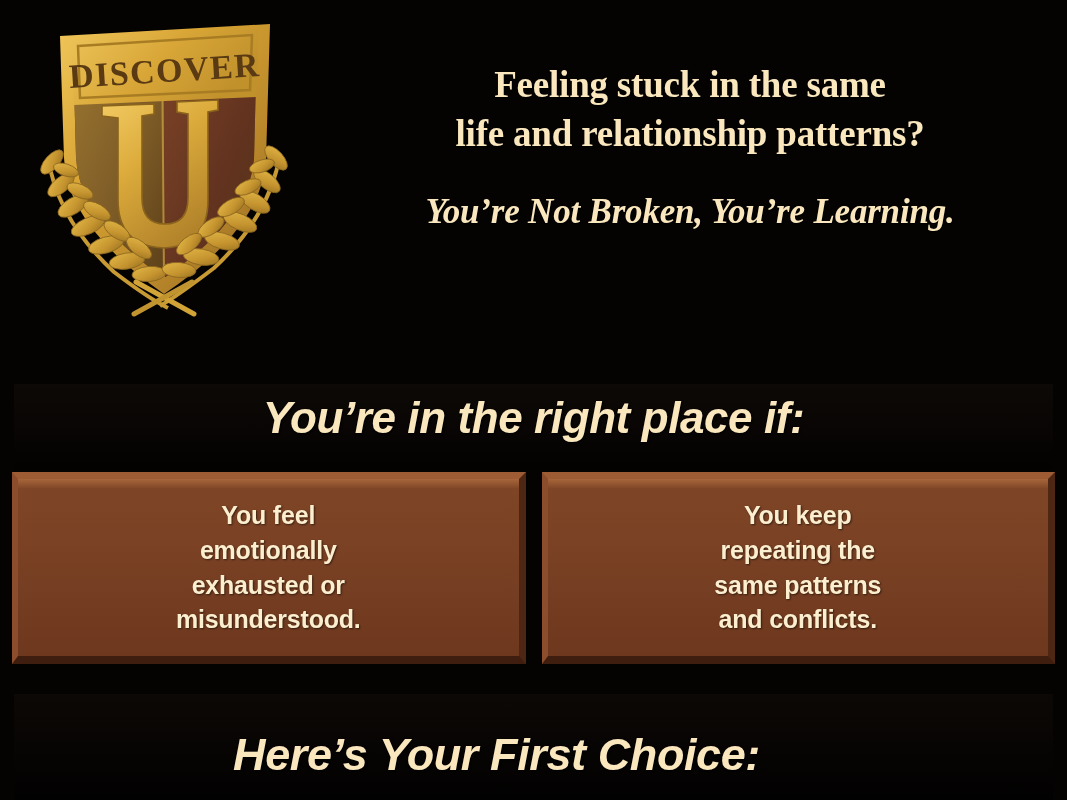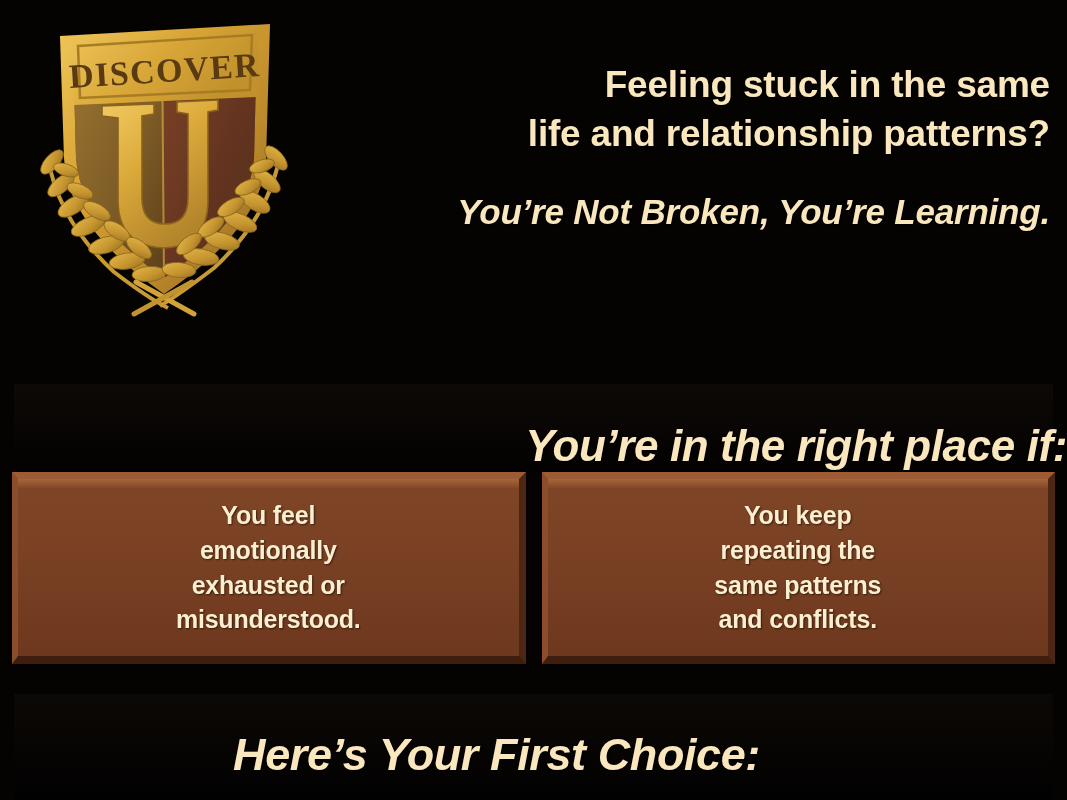--- a/index.html
+++ b/index.html
@@ -47,21 +47,22 @@
     height: 310px;
   }
   .logo svg { display: block; width: 290px; height: 310px; }
 
   
   .headline-block {
     position: absolute;
     left: 330px;
     top: 60px;
     width: 720px;
-    text-align: right;
+    text-align: center;
+    font-family: Liberation Serif, serif;
   }
   .headline {
     color: #fae7bd;
     font-size: 37px;
     font-weight: bold;
     line-height: 1.33;
     letter-spacing: -0.2px;
     text-shadow: 1px 1px 1px rgba(0,0,0,.9);
   }
   .subheadline {
@@ -74,28 +75,27 @@
     letter-spacing: -0.2px;
     text-shadow: 1px 1px 1px rgba(0,0,0,.9);
   }
 
   
   .section-heading {
     position: absolute;
     left: 0;
     top: 393px;
     width: 1067px;
-    text-align: right;
+    text-align: center;
     color: #fae7bd;
     font-size: 44px;
     font-weight: bold;
     font-style: italic;
     letter-spacing: -0.4px;
     text-shadow: 1px 1px 2px rgba(0,0,0,.95);
-    margin-top: 28px;
   }
 
   
   .cards {
     position: absolute;
     left: 12px;
     top: 472px;
     width: 1043px;
     height: 192px;
     display: flex;

